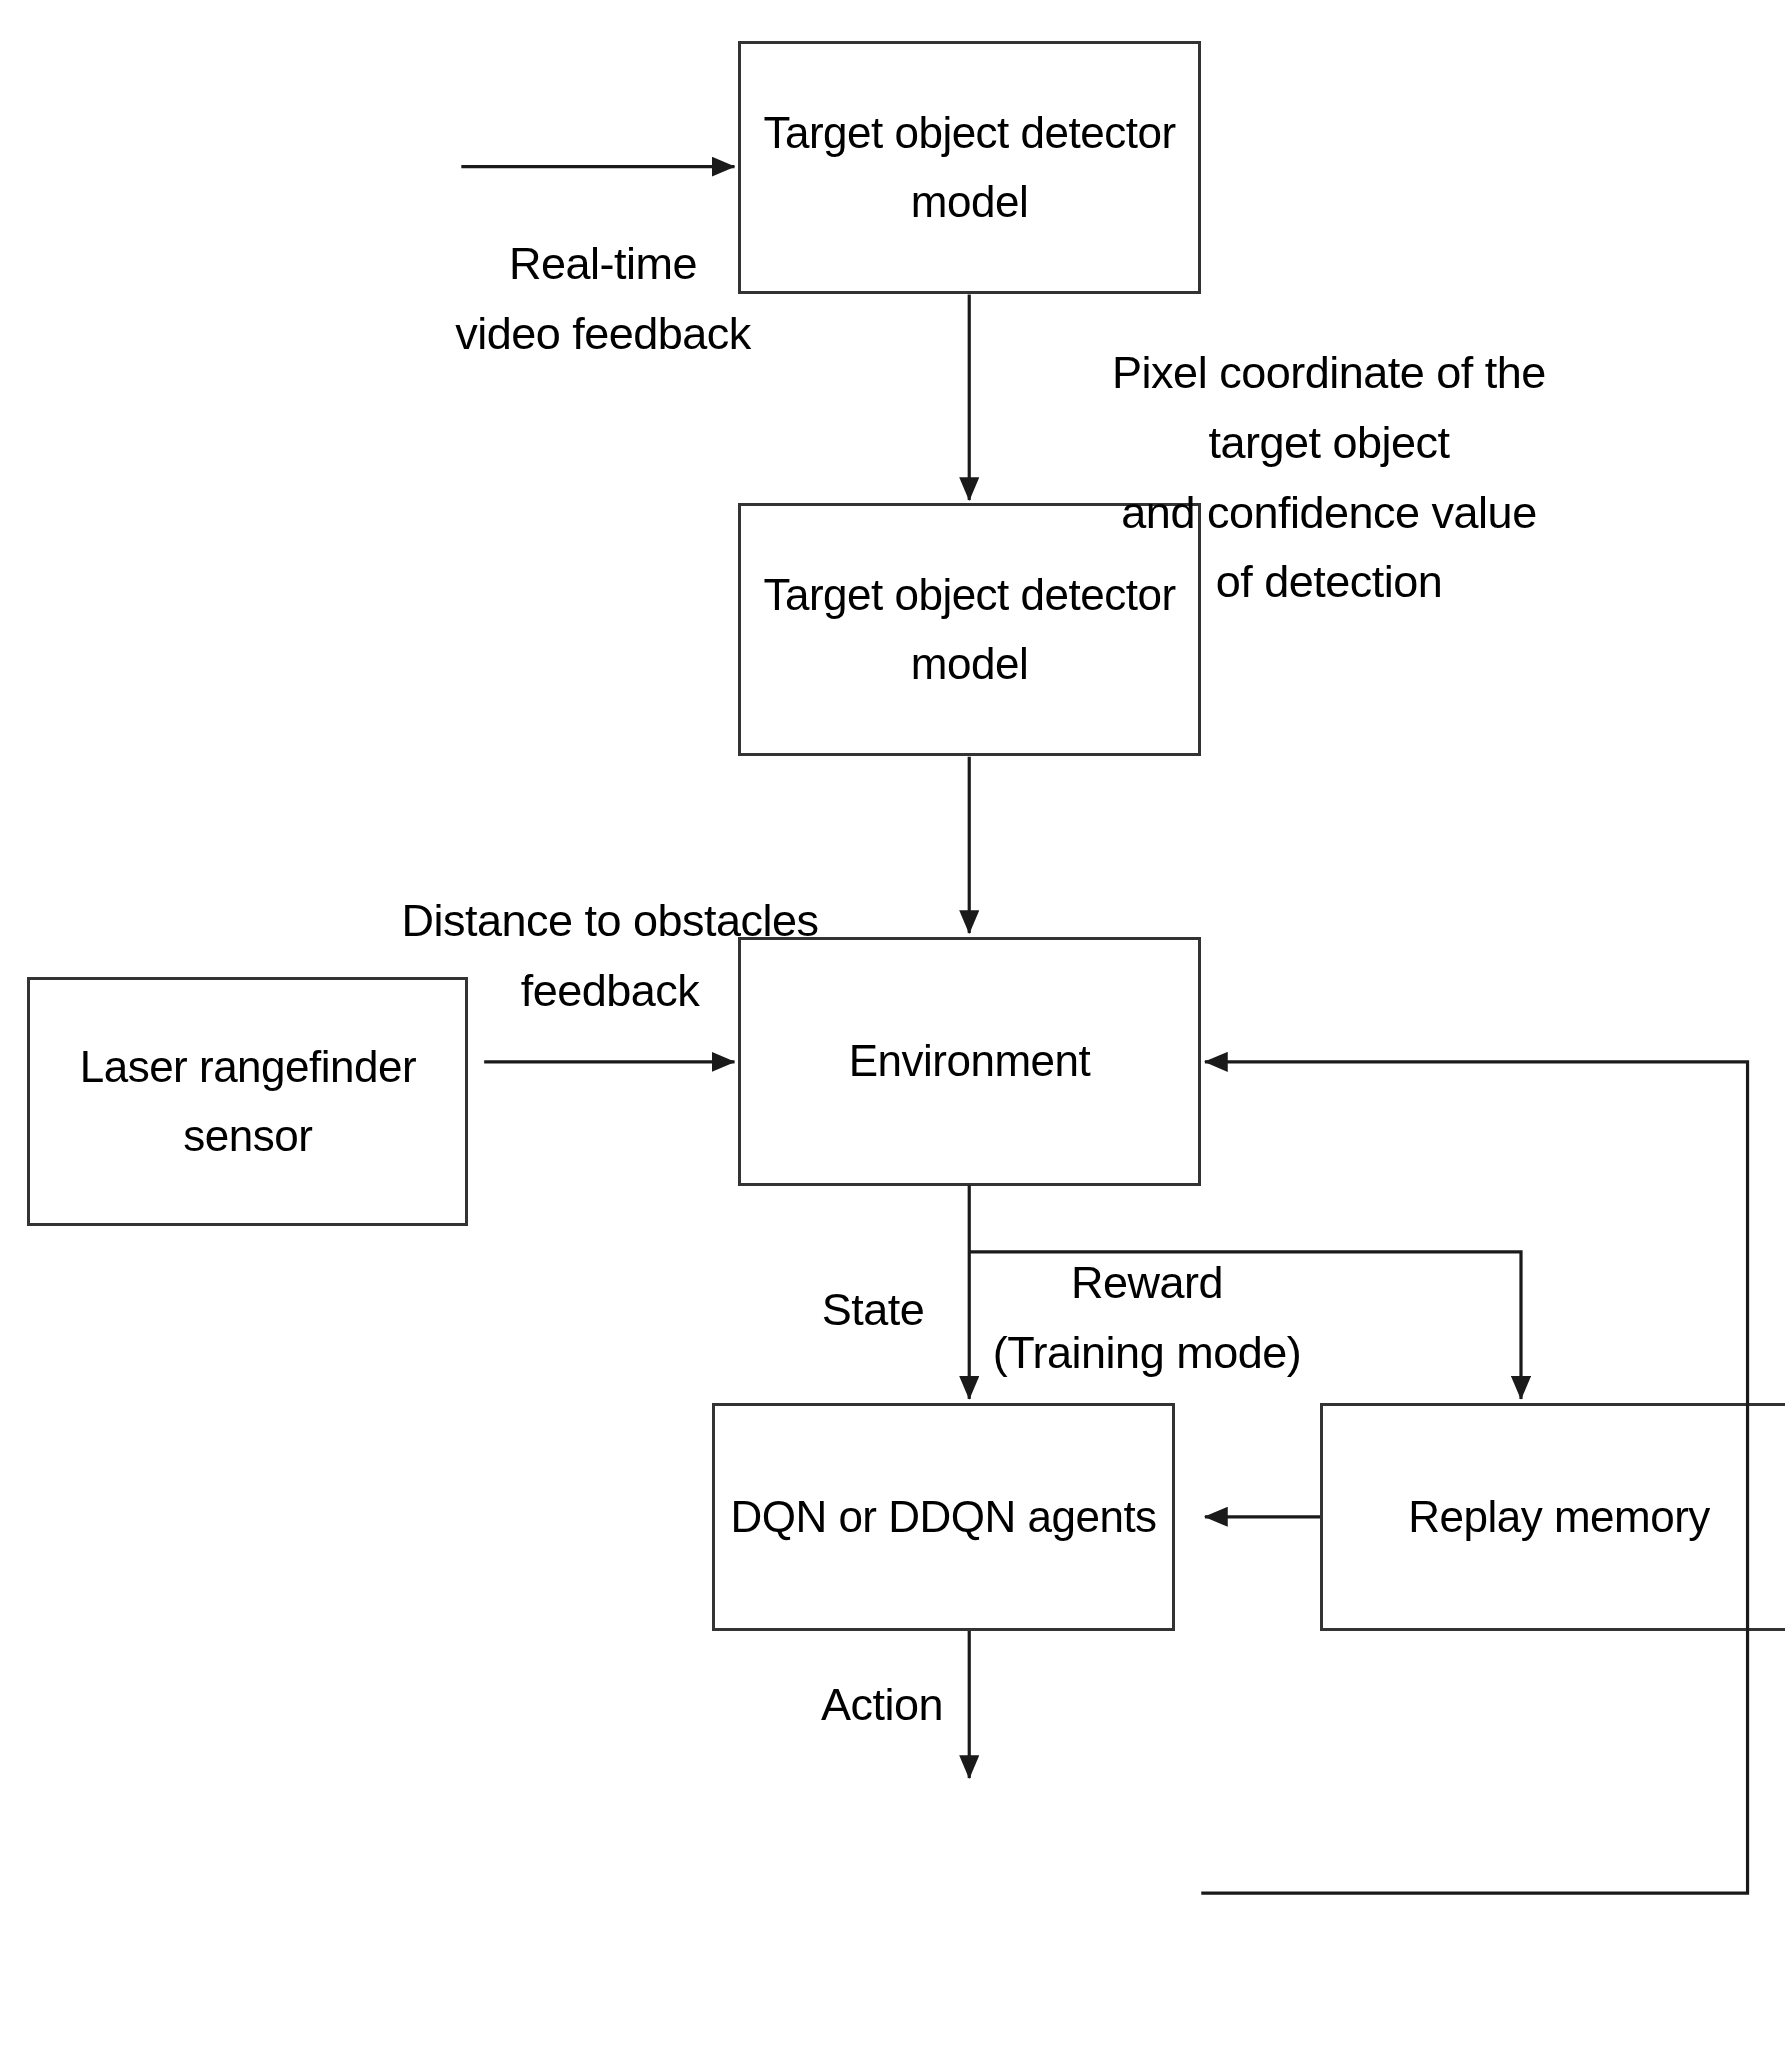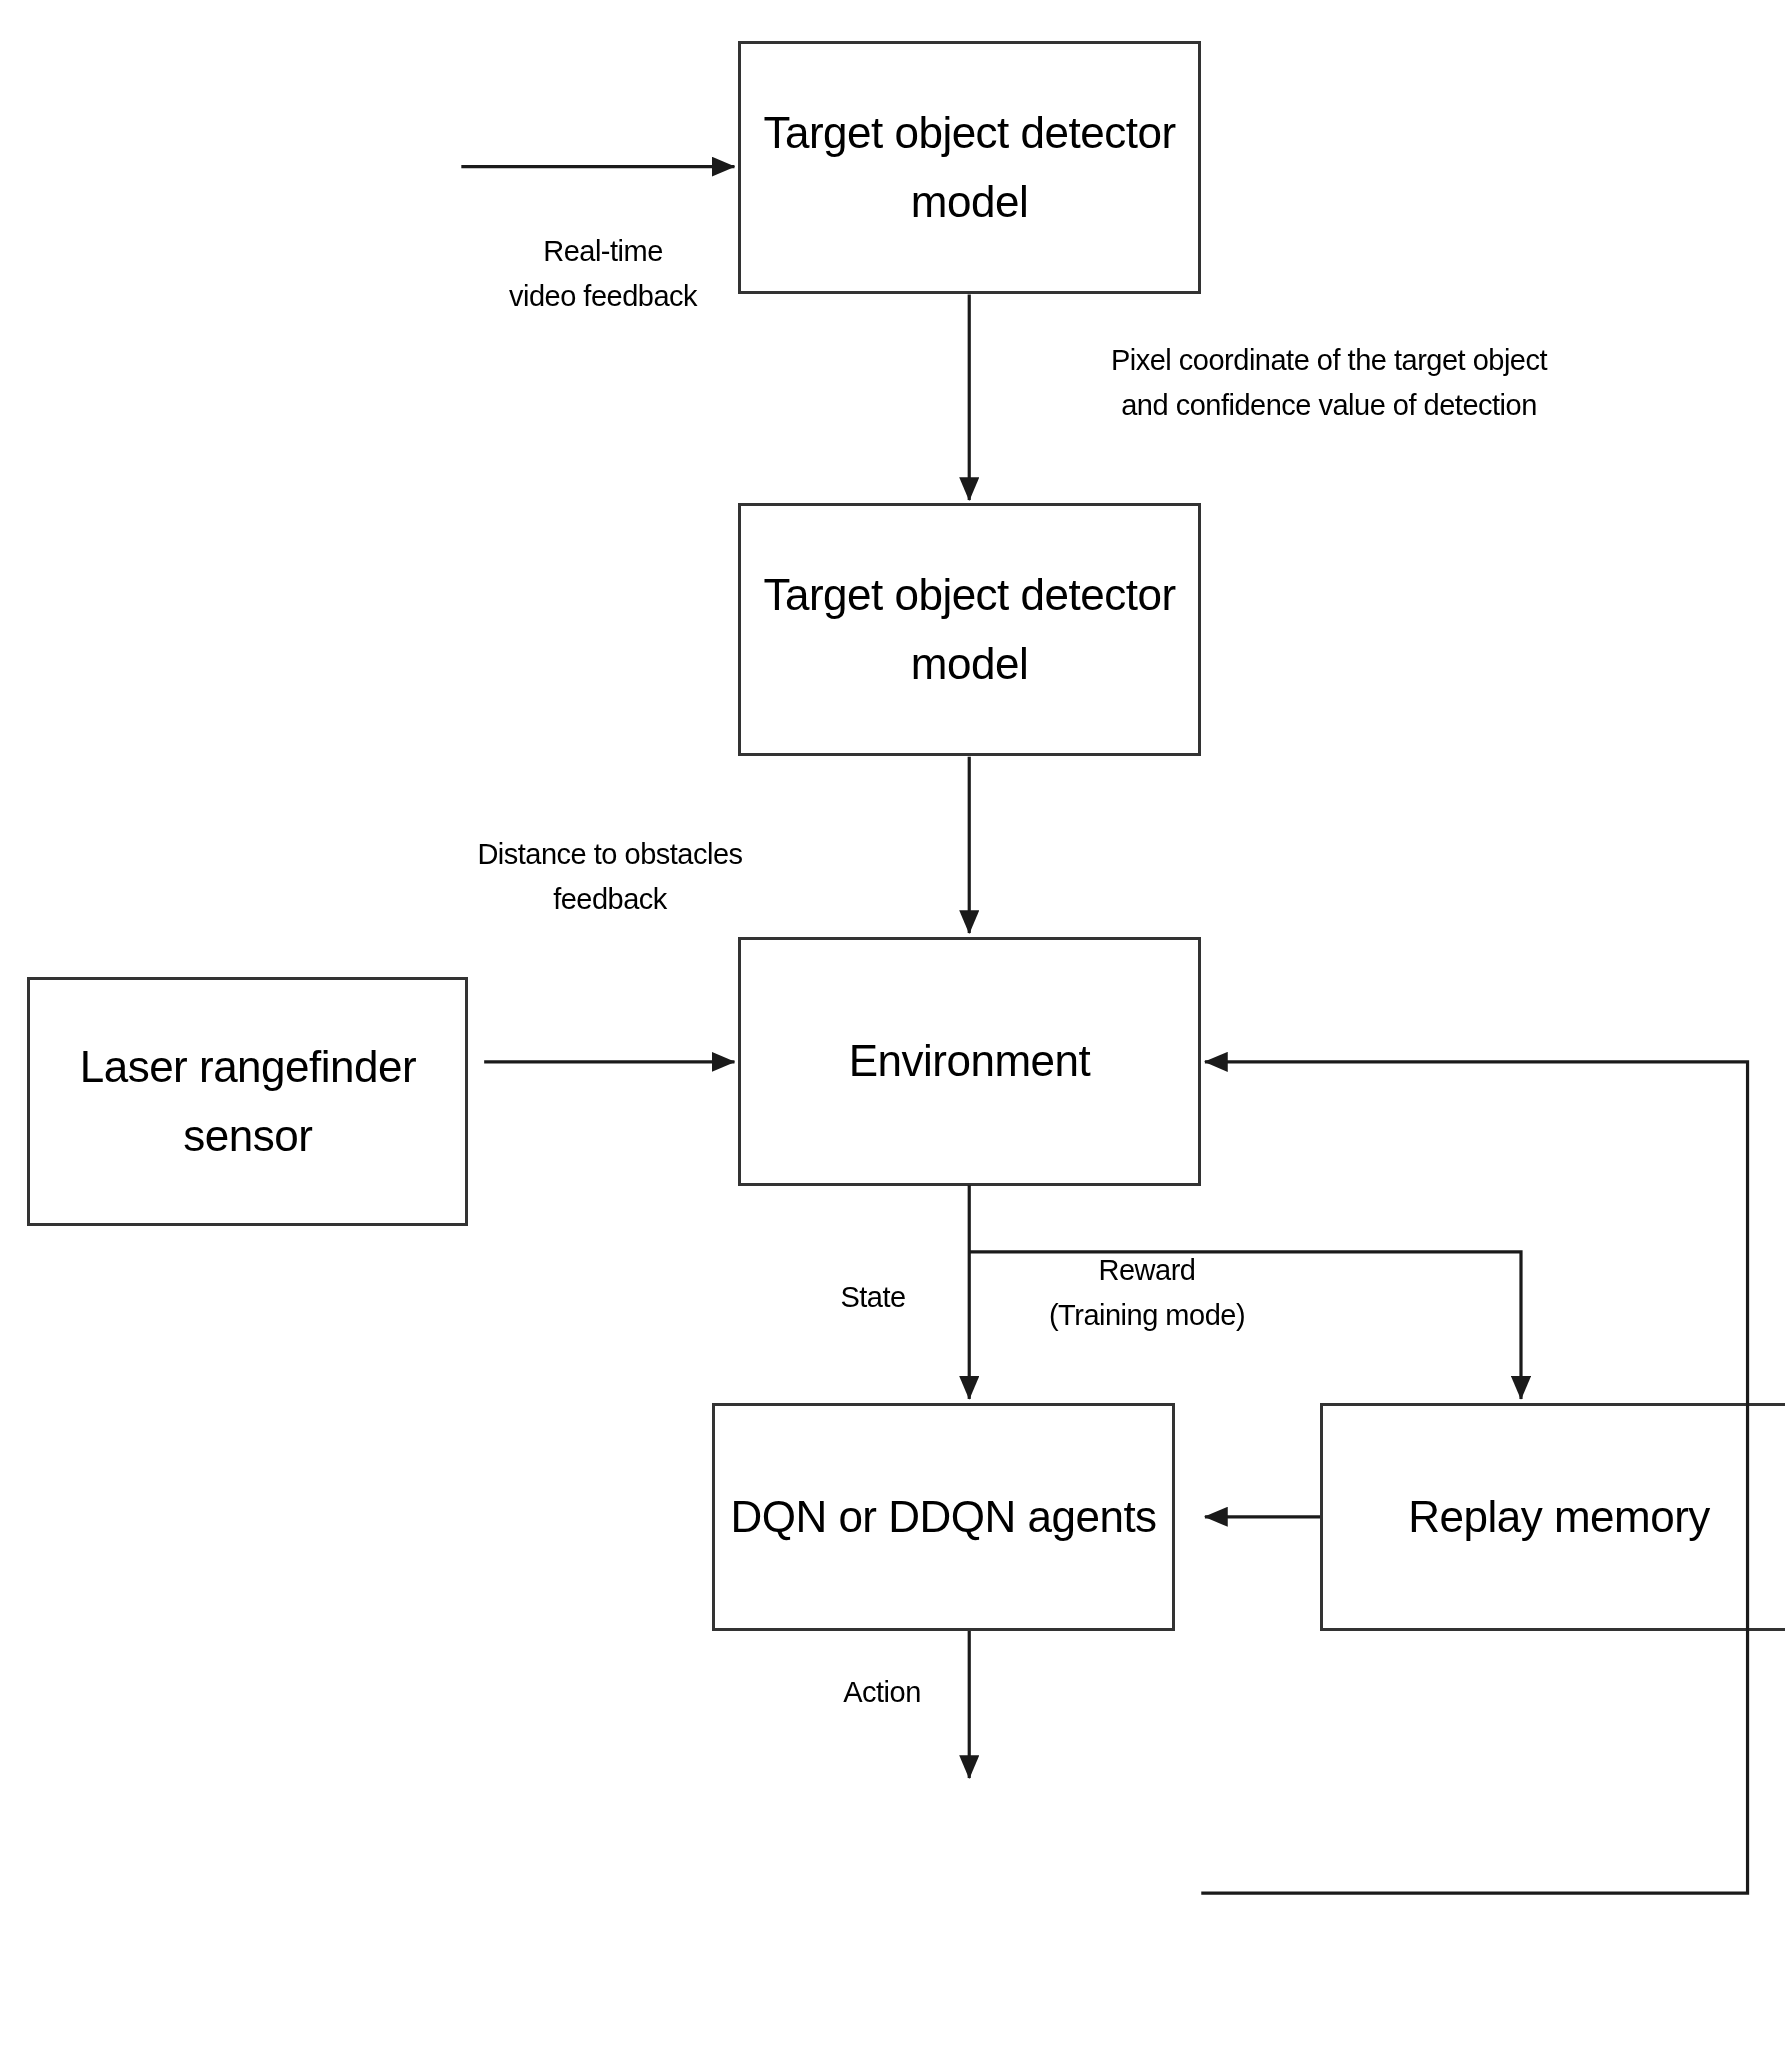--- a/index.html
+++ b/index.html
@@ -12,21 +12,21 @@
   }
   .box{
     position:absolute; box-sizing:border-box;
     border:3.7px solid var(--border); background:var(--box-fill);
     display:flex; align-items:center; justify-content:center;
     text-align:center; font-size:44px; line-height:1.55;
     white-space:pre-line; letter-spacing:-0.5px; z-index:2;
   }
   .edge-label{
     position:absolute; transform:translateX(-50%);
-    text-align:center; font-size:29px; line-height:1.55;
+    text-align:center; font-size:45px; line-height:1.55;
     white-space:pre-line; letter-spacing:-0.5px; z-index:2;
   }
   svg.connectors{position:absolute; left:0; top:0; z-index:3; pointer-events:none;}
   svg.connectors .edge{fill:none; stroke:var(--line); stroke-width:3.5px;}
   svg.connectors marker path{fill:var(--line); stroke:none;}
 </style>
 </head>
 <body>
 
 <div class="canvas">
@@ -77,21 +77,21 @@
   </div>
 
 
   <div class="edge-label" style="left:603px; top:229px;">Real-time
 video feedback</div>
 
   <div class="edge-label" style="left:1329px; top:338px;">Pixel coordinate of the target object
 and confidence value of detection</div>
 
 
-  <div class="edge-label" style="left:610px; top:832px;">Distance to obstacles
+  <div class="edge-label" style="left:610px; top:886px;">Distance to obstacles
 feedback</div>
 
   <div class="edge-label" style="left:873px; top:1275px;">State</div>
 
   <div class="edge-label" style="left:1147px; top:1248px;">Reward
 (Training mode)</div>
 
   <div class="edge-label" style="left:882px; top:1670px;">Action</div>
 
 </div>

